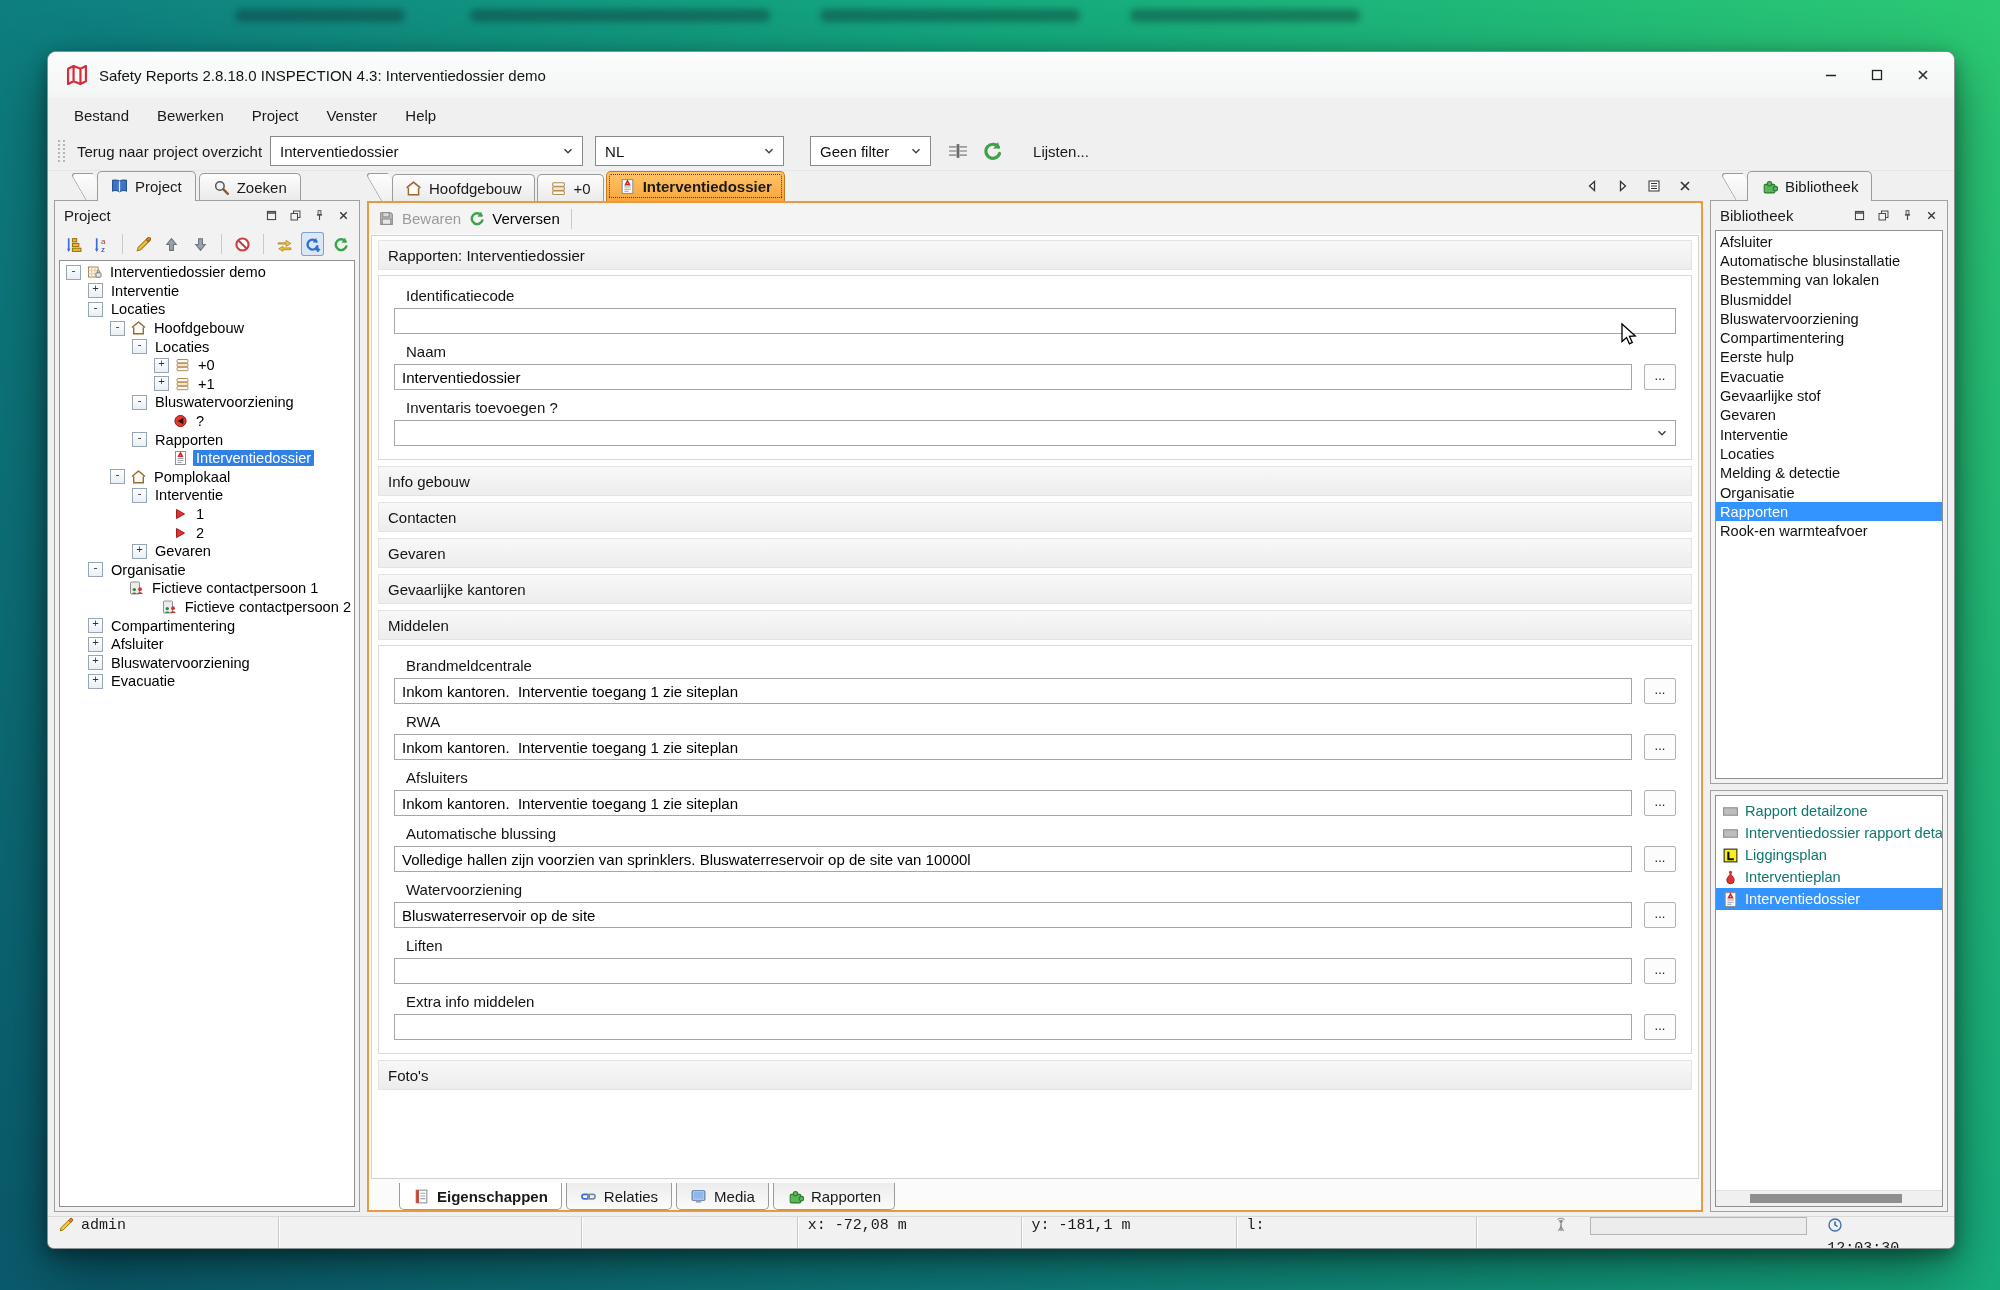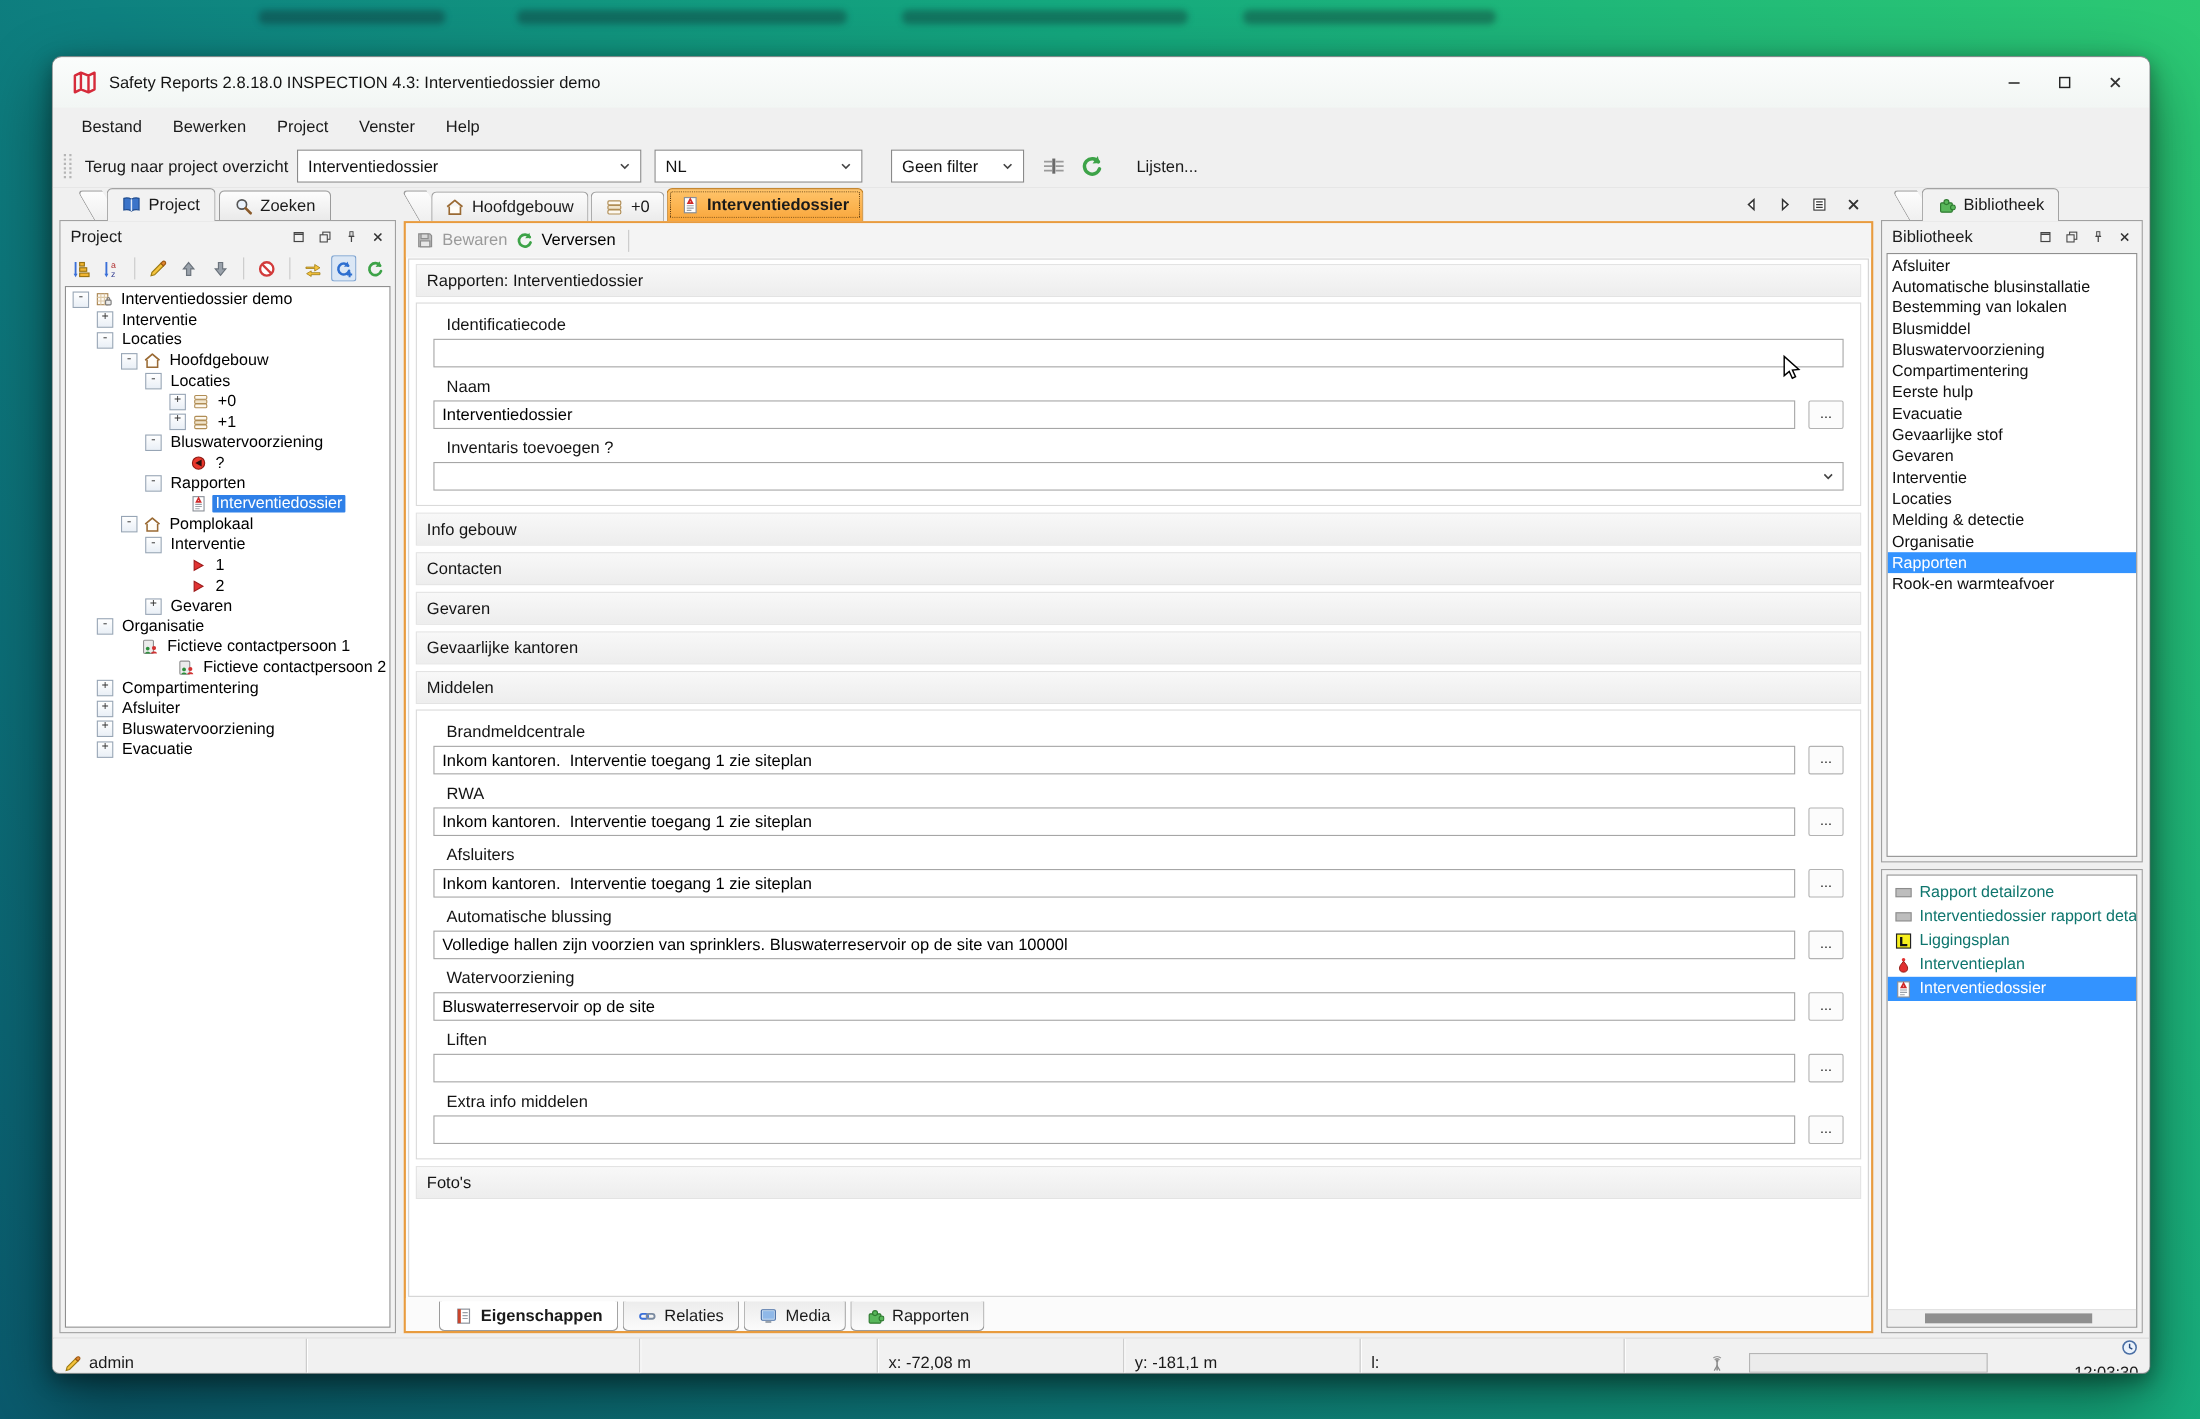--- a/index.html
+++ b/index.html
@@ -113,21 +113,21 @@
   #panel-detail{flex:1;min-height:0;margin-top:0;display:flex;flex-direction:column;}
   .det-box{flex:1;min-height:0;margin:4px;background:#fff;border:1px solid #8f8f8f;display:flex;flex-direction:column;overflow:hidden;}
   .det-list{flex:1;padding-top:4px;}
   .det-row{height:22px;display:flex;align-items:center;gap:6px;font-size:14.6px;color:#0f766e;padding-left:6px;white-space:nowrap;}
   .det-row.selected{background:#3393ff;color:#fff;}
   .hscroll{height:15px;flex:none;background:#f0f0f0;position:relative;border-top:1px solid #e2e2e2;}
   .hthumb{position:absolute;left:34px;top:3px;width:152px;height:9px;background:#8f8f8f;}
 
   
   #statusbar{height:31px;flex:none;display:flex;align-items:stretch;background:#f1f1f1;border-top:1px solid #d9d9d9;font-size:15px;color:#1a1a1a;}
-  .scell{display:flex;align-items:flex-end;gap:7px;padding:0 10px;border-right:1px solid #c9c9c9;box-shadow:1px 0 0 #ffffff;}
+  .scell{display:flex;align-items:flex-start;gap:7px;padding:0 10px;border-right:1px solid #c9c9c9;box-shadow:1px 0 0 #ffffff;font-family:Liberation Mono, monospace;}
   .scell.flexcell{flex:1;border-right:none;box-shadow:none;}
   .progress{width:215px;height:16px;border:1px solid #b5b5b5;background:#ececec;margin-left:14px;}
 
   #cursor{position:absolute;left:1617px;top:322px;width:24px;height:24px;z-index:50;}
 </style>
 </head>
 <body>
 
 <div id="desktop">
   <div class="smudge" style="left:235px;top:9px;width:170px;"></div>

